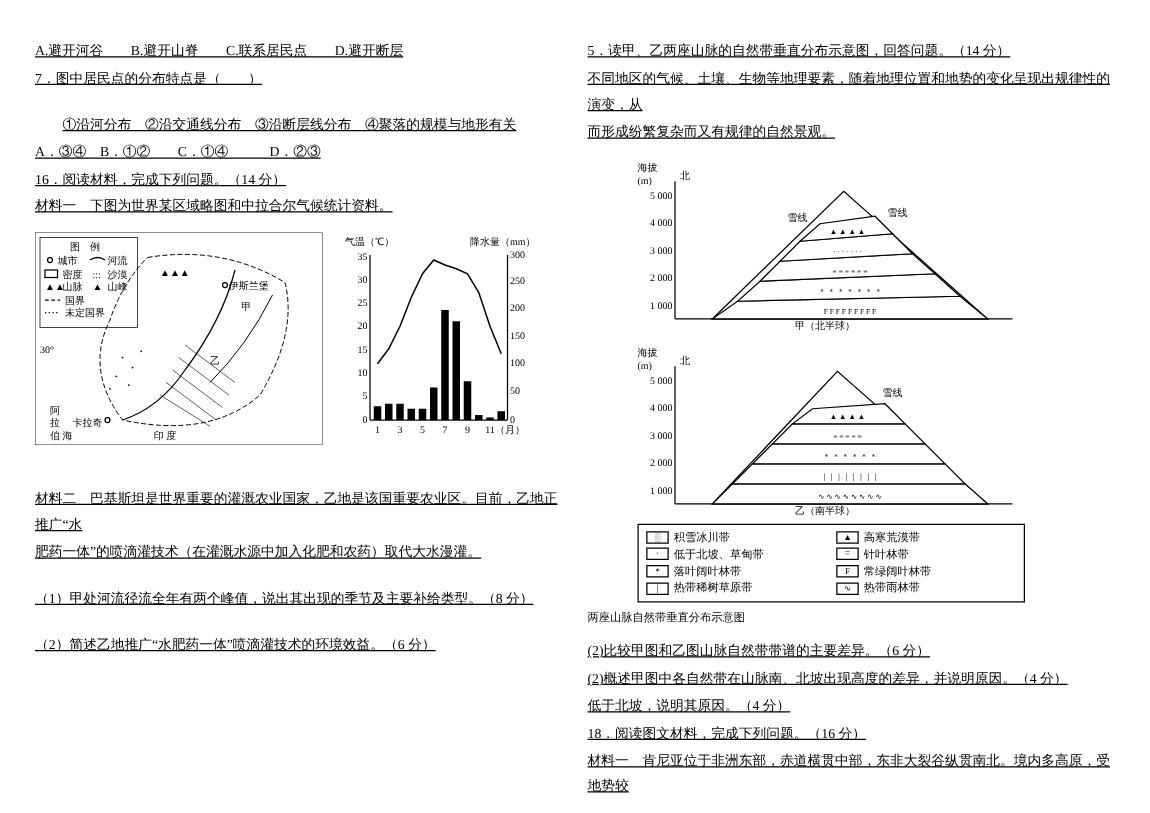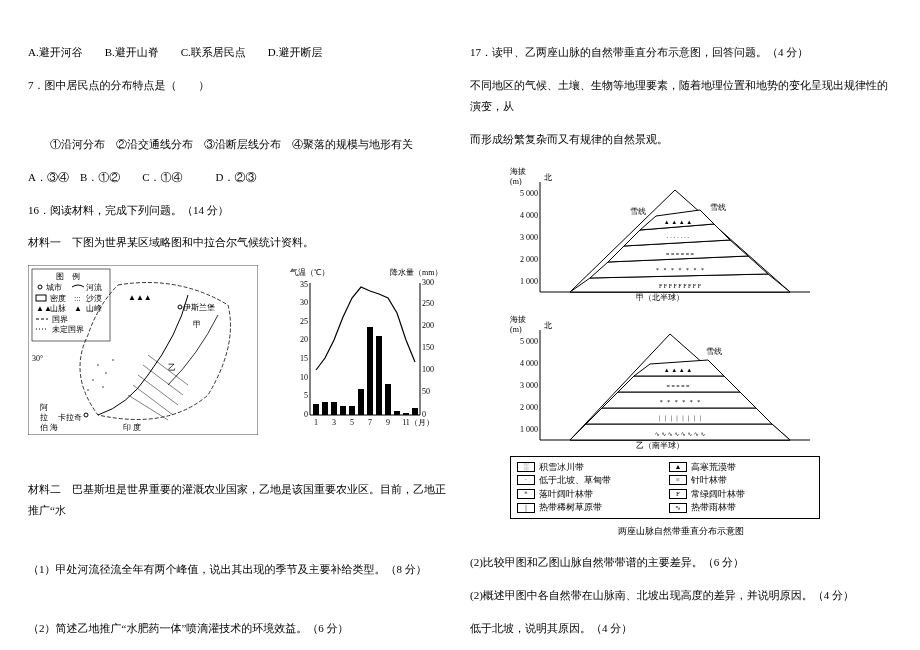--- a/index.html
+++ b/index.html
@@ -11,25 +11,25 @@
       font-size: 11px;
       color: #000;
       display: flex;
       padding: 30px 18px 20px 18px;
       line-height: 1.9;
     }
     .col {
       width: 50%;
       padding: 0 10px;
     }
-    .line { margin: 12px 0; }
+    .line { margin: 1px 0; text-decoration: underline; }
     .indent { text-indent: 2em; }
     .figure-row {
       display: flex;
-      gap: 24px;
+      gap: 10px;
       margin: 10px 0 18px 0;
       align-items: flex-start;
     }
     .map-box {
       width: 230px;
       height: 170px;
       position: relative;
       background: #fafafa;
     }
     .map-box svg { width: 100%; height: 100%; }
@@ -58,21 +58,21 @@
       grid-template-columns: 1fr 1fr;
       gap: 1px 8px;
       line-height: 1.4;
     }
     .legend-item { display: flex; align-items: center; gap: 4px; }
     .swatch {
       width: 18px; height: 10px; border: 1px solid #000; display: inline-block;
       font-size: 7px; line-height: 9px; text-align: center; overflow: hidden;
       background: #fff;
     }
-    .caption { text-align: center; font-size: 9px; margin: 4px 0 8px 0; }
+    .caption { text-align: left; font-size: 9px; margin: 4px 0 8px 0; }
     .spacer { height: 14px; }
     .axis-text { font-size: 8px; }
   </style>
 </head>
 <body>
 
 <div class="col">
   <div class="line">A.避开河谷　　B.避开山脊　　C.联系居民点　　D.避开断层</div>
   <div class="line">7．图中居民点的分布特点是（　　）</div>
   <div class="spacer"></div>
@@ -196,28 +196,29 @@
             <text x="106" y="160">9</text>
             <text x="124" y="160">11</text>
           <text x="140" y="160">（月）</text>
         </g>
       </svg>
     </div>
   </div>
 
   <div class="spacer"></div>
   <div class="line">材料二　巴基斯坦是世界重要的灌溉农业国家，乙地是该国重要农业区。目前，乙地正推广“水</div>
+  <div class="line">肥药一体”的喷滴灌技术（在灌溉水源中加入化肥和农药）取代大水漫灌。</div>
   <div class="spacer"></div>
   <div class="line">（1）甲处河流径流全年有两个峰值，说出其出现的季节及主要补给类型。（8 分）</div>
   <div class="spacer"></div>
   <div class="line">（2）简述乙地推广“水肥药一体”喷滴灌技术的环境效益。（6 分）</div>
 </div>
 
 <div class="col">
-  <div class="line">17．读甲、乙两座山脉的自然带垂直分布示意图，回答问题。（4 分）</div>
+  <div class="line">5．读甲、乙两座山脉的自然带垂直分布示意图，回答问题。（14 分）</div>
   <div class="line">不同地区的气候、土壤、生物等地理要素，随着地理位置和地势的变化呈现出规律性的演变，从</div>
   <div class="line">而形成纷繁复杂而又有规律的自然景观。</div>
 
   <div class="mountains">
     <svg class="mountain-svg" viewBox="0 0 310 140">
 
       <text x="0" y="12" class="axis-text">海拔</text>
       <text x="0" y="22" class="axis-text">(m)</text>
       <text x="34" y="18" class="axis-text">北</text>
       <line x1="30" y1="20" x2="30" y2="130" stroke="#000"></line>

